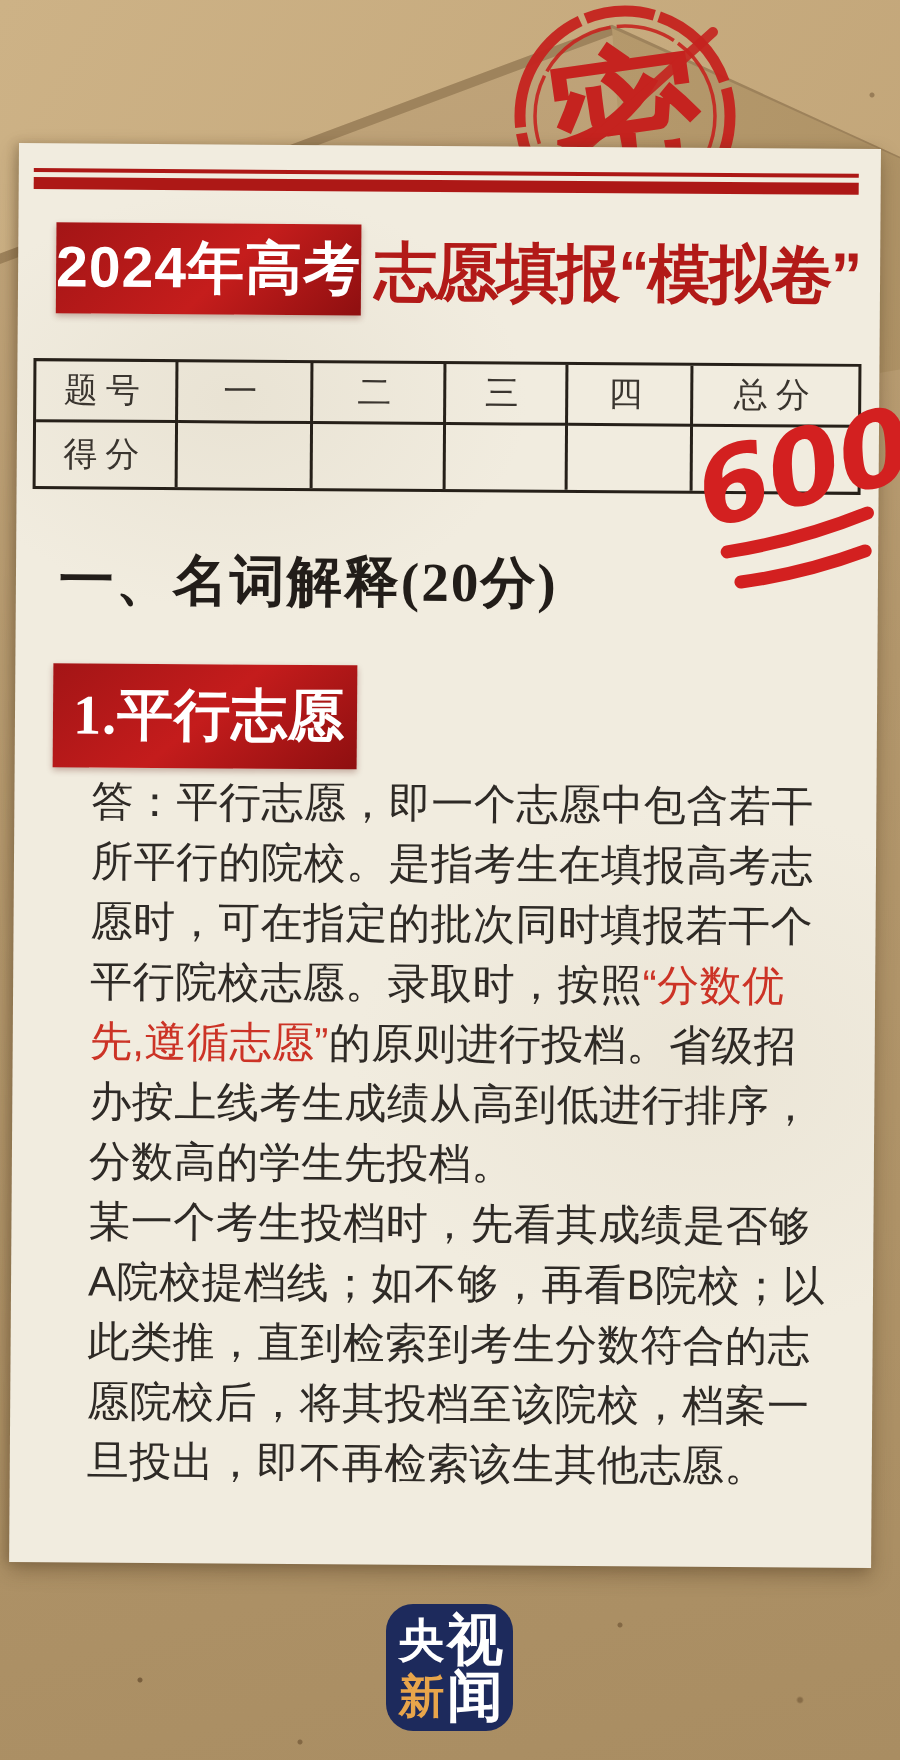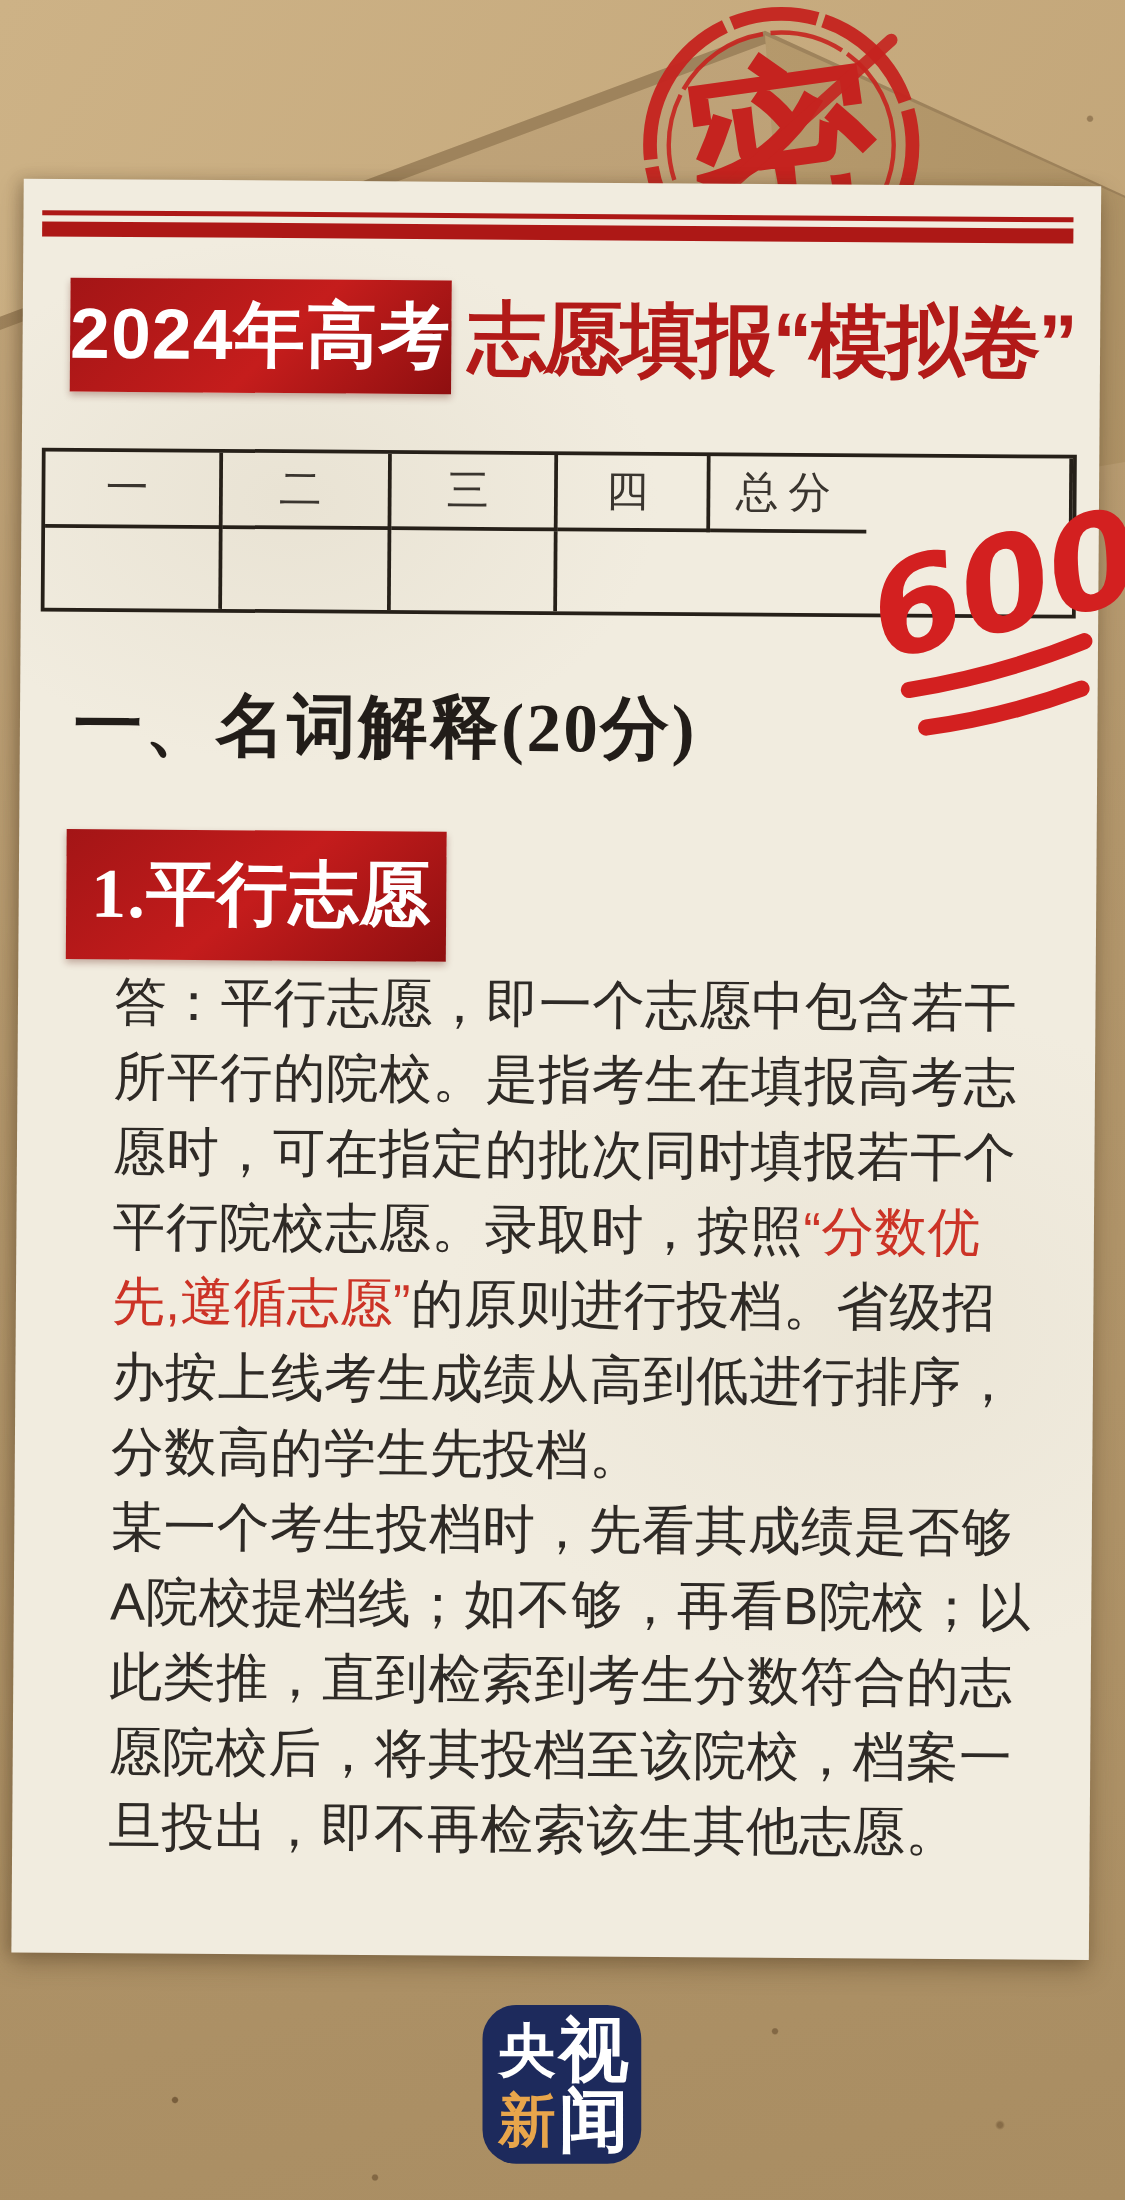--- a/index.html
+++ b/index.html
@@ -101,25 +101,27 @@
   <div class="card">
     <div class="rule-thin"></div>
     <div class="rule-thick"></div>
 
     <div class="title-badge">
       <span>2024年高考</span>
     </div>
     <div class="title-rest">志愿填报“模拟卷”</div>
 
     <div class="score-table">
+      <div class="cell hdr">题号</div>
       <div class="cell hdr">一</div>
       <div class="cell hdr">二</div>
       <div class="cell hdr">三</div>
       <div class="cell hdr">四</div>
       <div class="cell hdr last">总分</div>
+      <div class="cell">得分</div>
       <div class="cell"></div>
       <div class="cell"></div>
       <div class="cell"></div>
       <div class="cell"></div>
       <div class="cell last"></div>
     </div>
 
     <svg class="hand600-svg" viewBox="0 0 215 200">
       <text x="30" y="108" font-size="104" font-style="italic" font-weight="bold" fill="#d32020" transform="rotate(-14 100 85)" font-family="DejaVu Sans, sans-serif">600</text>
       <path d="M58,148 Q130,136 198,108" stroke="#d32020" stroke-width="13" fill="none" stroke-linecap="round"></path>

